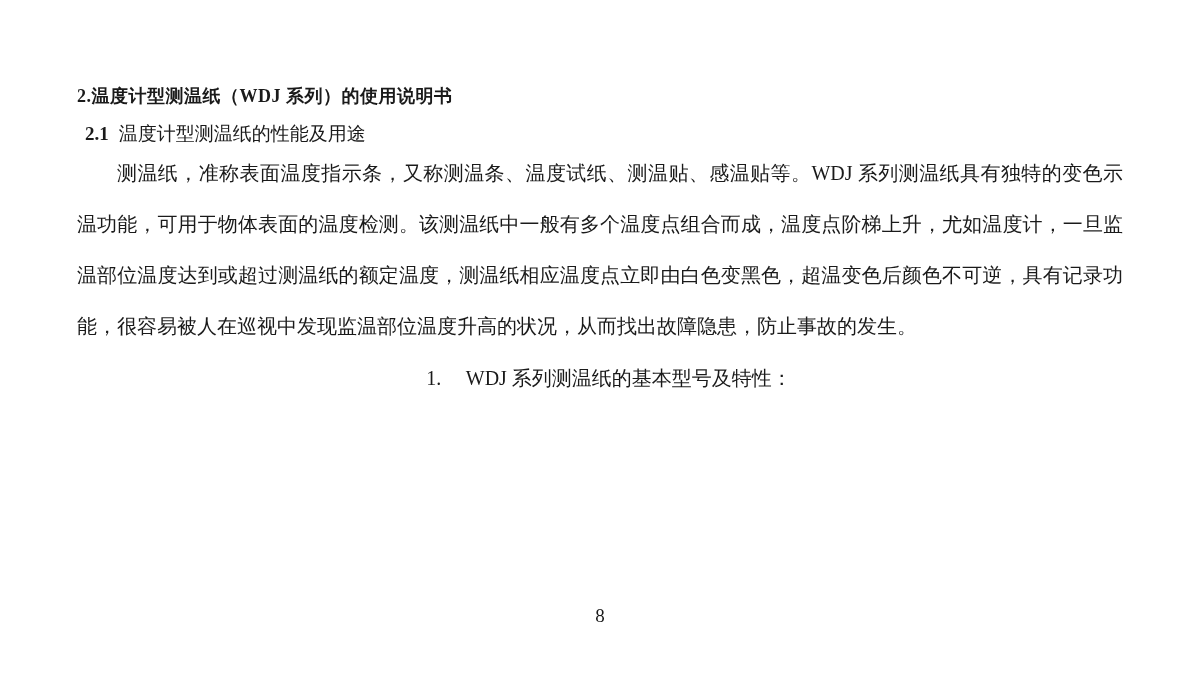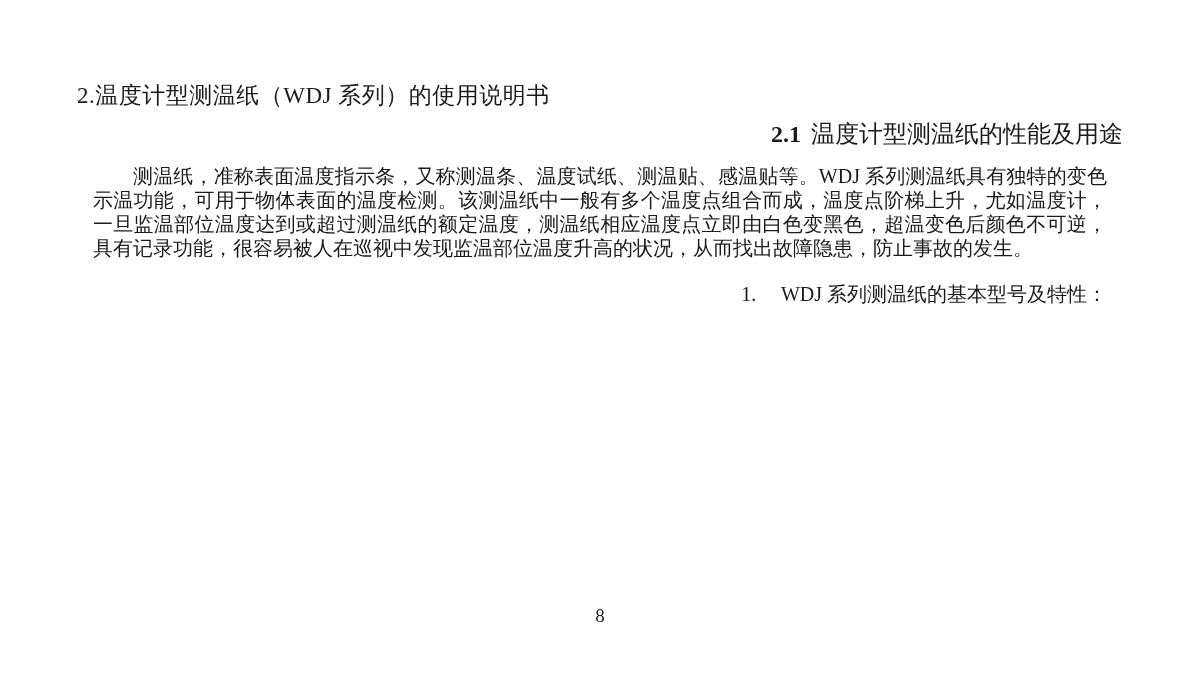--- a/index.html
+++ b/index.html
@@ -15,52 +15,51 @@
     color: #1a1a1a;
     font-family: "Liberation Serif", "DejaVu Serif", serif;
   }
   .page-content {
     position: absolute;
     left: 77px;
     top: 80px;
     width: 1046px;
   }
   .doc-title {
-    font-size: 23px;
-    font-weight: normal;
+    font-size: 18px;
+    font-weight: bold;
     line-height: 32px;
     margin: 0;
     letter-spacing: 0.5px;
   }
   .section-heading {
-    font-size: 24px;
+    font-size: 19px;
     font-weight: normal;
     line-height: 28px;
     margin: 8px 0 0 8px;
-    text-align: right;
   }
   .heading-num {
     font-weight: bold;
     margin-right: 10px;
   }
   .body-para {
     font-size: 20px;
-    line-height: 24px;
+    line-height: 51px;
     text-align: justify;
     text-align-last: left;
     text-indent: 2em;
-    margin: 16px;
+    margin: 0;
   }
   .list-item {
     font-size: 20px;
     line-height: 37.5px;
     text-indent: 0;
-    text-align: right;
+    text-align: center;
     padding-left: 18px;
-    margin: 16px;
+    margin: 8px;
   }
   .page-number {
     position: absolute;
     top: 602px;
     left: 0;
     width: 100%;
     text-align: center;
     font-size: 19px;
     line-height: 28px;
   }

